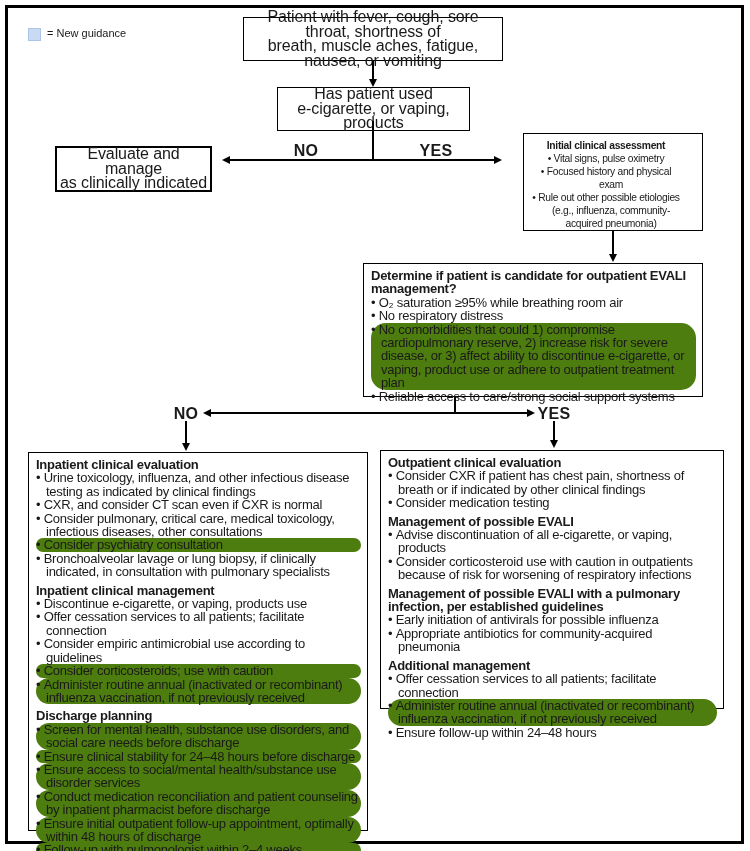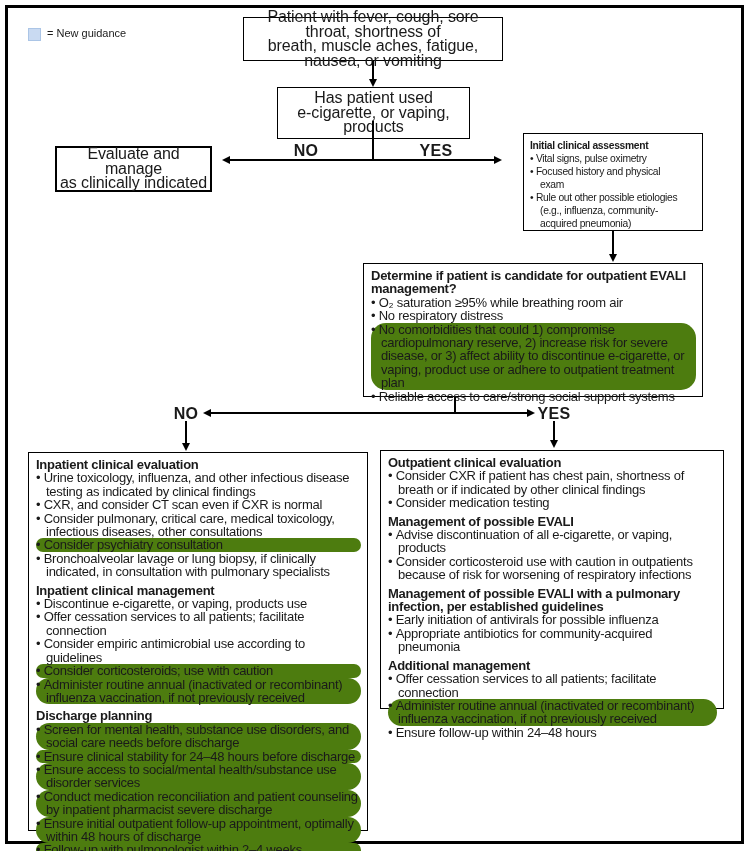--- a/index.html
+++ b/index.html
@@ -24,30 +24,30 @@
   .ah-down{border-left:4px solid transparent;border-right:4px solid transparent;border-top:8px solid #000;}
   .ah-left{border-top:4px solid transparent;border-bottom:4px solid transparent;border-right:8px solid #000;}
   .ah-right{border-top:4px solid transparent;border-bottom:4px solid transparent;border-left:8px solid #000;}
   .lbl{position:absolute;font-weight:bold;font-size:16px;transform:translateX(-50%);letter-spacing:0.3px;}
   .legend-swatch{position:absolute;left:28px;top:28px;width:13px;height:13px;
     background:#c9daf2;border:1px solid #abc5e6;box-sizing:border-box;}
   .legend-label{position:absolute;left:47px;top:27px;font-size:11px;}
   #boxA{left:243px;top:17px;width:260px;height:44px;}
   #arrA-l{left:372px;top:61px;width:2px;height:19px;}
   #arrA-h{left:369px;top:79px;}
-  #boxB{left:277px;top:87px;width:193px;height:52px;}
+  #boxB{left:277px;top:87px;width:193px;height:44px;}
   #stemB{left:372px;top:121px;width:2px;height:38px;}
   #hline1{left:230px;top:159px;width:264px;height:2px;}
   #ah1l{left:222px;top:156px;}
   #ah1r{left:494px;top:156px;}
   #no1{left:306px;top:142px;}
   #yes1{left:436px;top:142px;}
   #boxC{left:55px;top:146px;width:157px;height:46px;border-width:2px;}
   #boxD{left:523px;top:133px;width:180px;height:98px;
-    font-size:10.3px;line-height:13px;letter-spacing:-0.3px;padding:5px 20px 5px 6px;}
+    font-size:10.3px;line-height:13px;letter-spacing:-0.3px;padding:5px 20px 5px 6px;text-align:center;}
   #arrD-l{left:612px;top:231px;width:2px;height:23px;}
   #arrD-h{left:609px;top:254px;}
   #boxE{left:363px;top:263px;width:340px;height:134px;}
   #stemE{left:454px;top:397px;width:2px;height:15px;}
   #hline2{left:211px;top:412px;width:316px;height:2px;}
   #ah2l{left:203px;top:409px;}
   #ah2r{left:527px;top:409px;}
   #no2{left:186px;top:405px;}
   #yes2{left:554px;top:405px;}
   #arrNO-l{left:185px;top:421px;width:2px;height:22px;}
@@ -136,21 +136,21 @@
       <div class="bullet">Offer cessation services to all patients; facilitate connection</div>
       <div class="bullet">Consider empiric antimicrobial use according to guidelines</div>
       <div class="bullet hl">Consider corticosteroids; use with caution</div>
       <div class="bullet hl">Administer routine annual (inactivated or recombinant) influenza vaccination, if not previously received</div>
     </div>
     <div class="sec">
       <div class="hd">Discharge planning</div>
       <div class="bullet hl">Screen for mental health, substance use disorders, and social care needs before discharge</div>
       <div class="bullet hl">Ensure clinical stability for 24–48 hours before discharge</div>
       <div class="bullet hl">Ensure access to social/mental health/substance use disorder services</div>
-      <div class="bullet hl">Conduct medication reconciliation and patient counseling by inpatient pharmacist severe discharge</div>
+      <div class="bullet hl">Conduct medication reconciliation and patient counseling by inpatient pharmacist before discharge</div>
       <div class="bullet hl">Ensure initial outpatient follow-up appointment, optimally within 48 hours of discharge</div>
       <div class="bullet hl">Follow-up with pulmonologist within 2–4 weeks</div>
     </div>
   </div>
 
   <div class="box list-box" id="boxG">
     <div class="sec">
       <div class="hd">Outpatient clinical evaluation</div>
       <div class="bullet">Consider CXR if patient has chest pain, shortness of breath or if indicated by other clinical findings</div>
       <div class="bullet">Consider medication testing</div>

